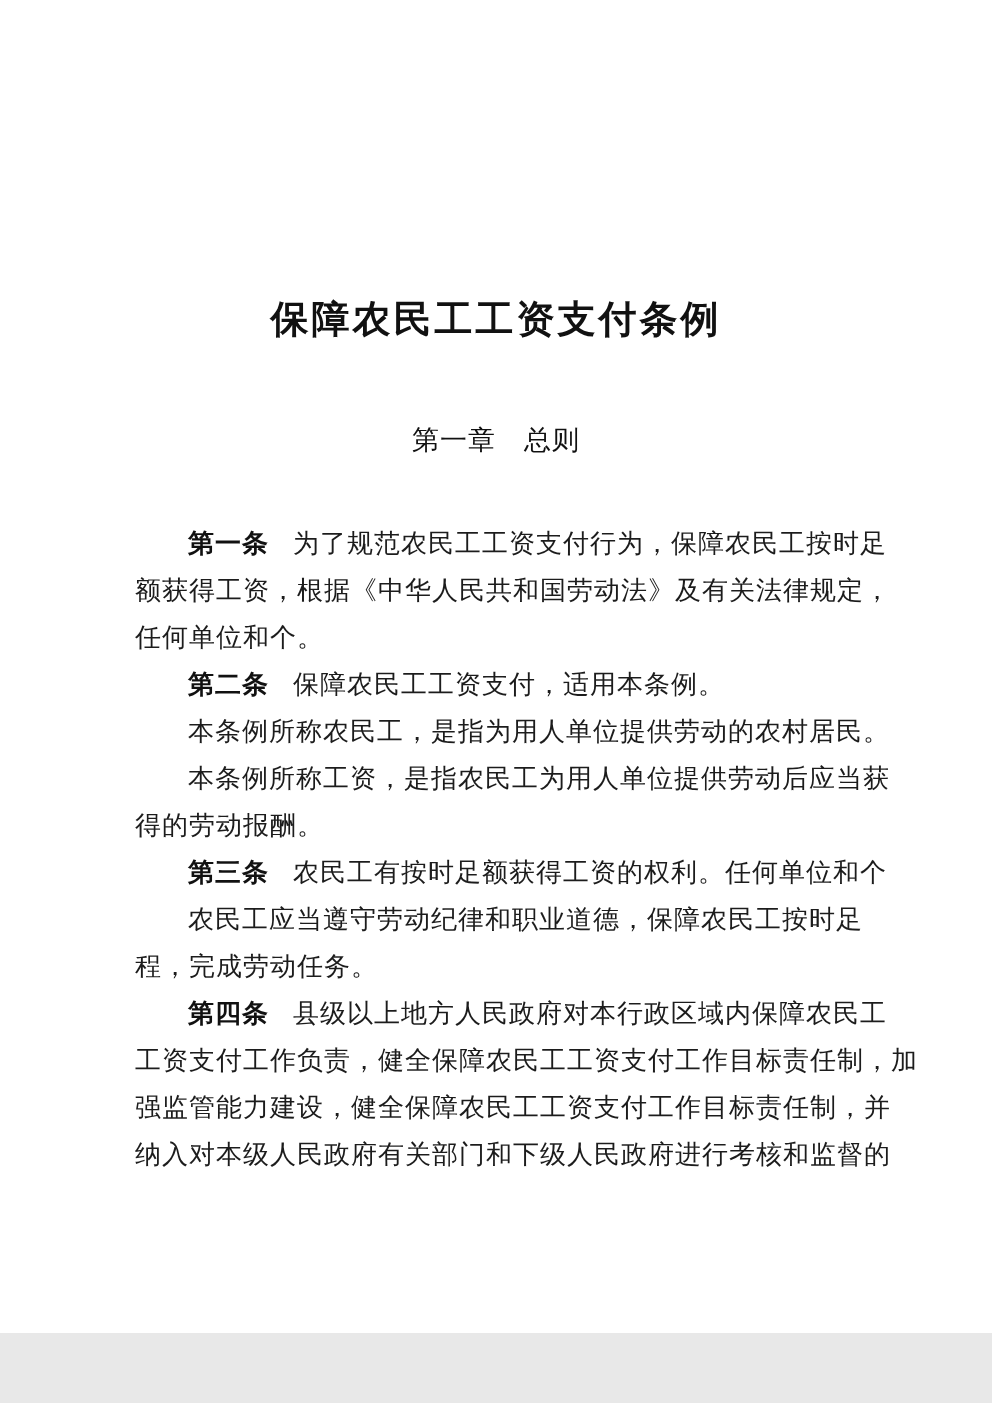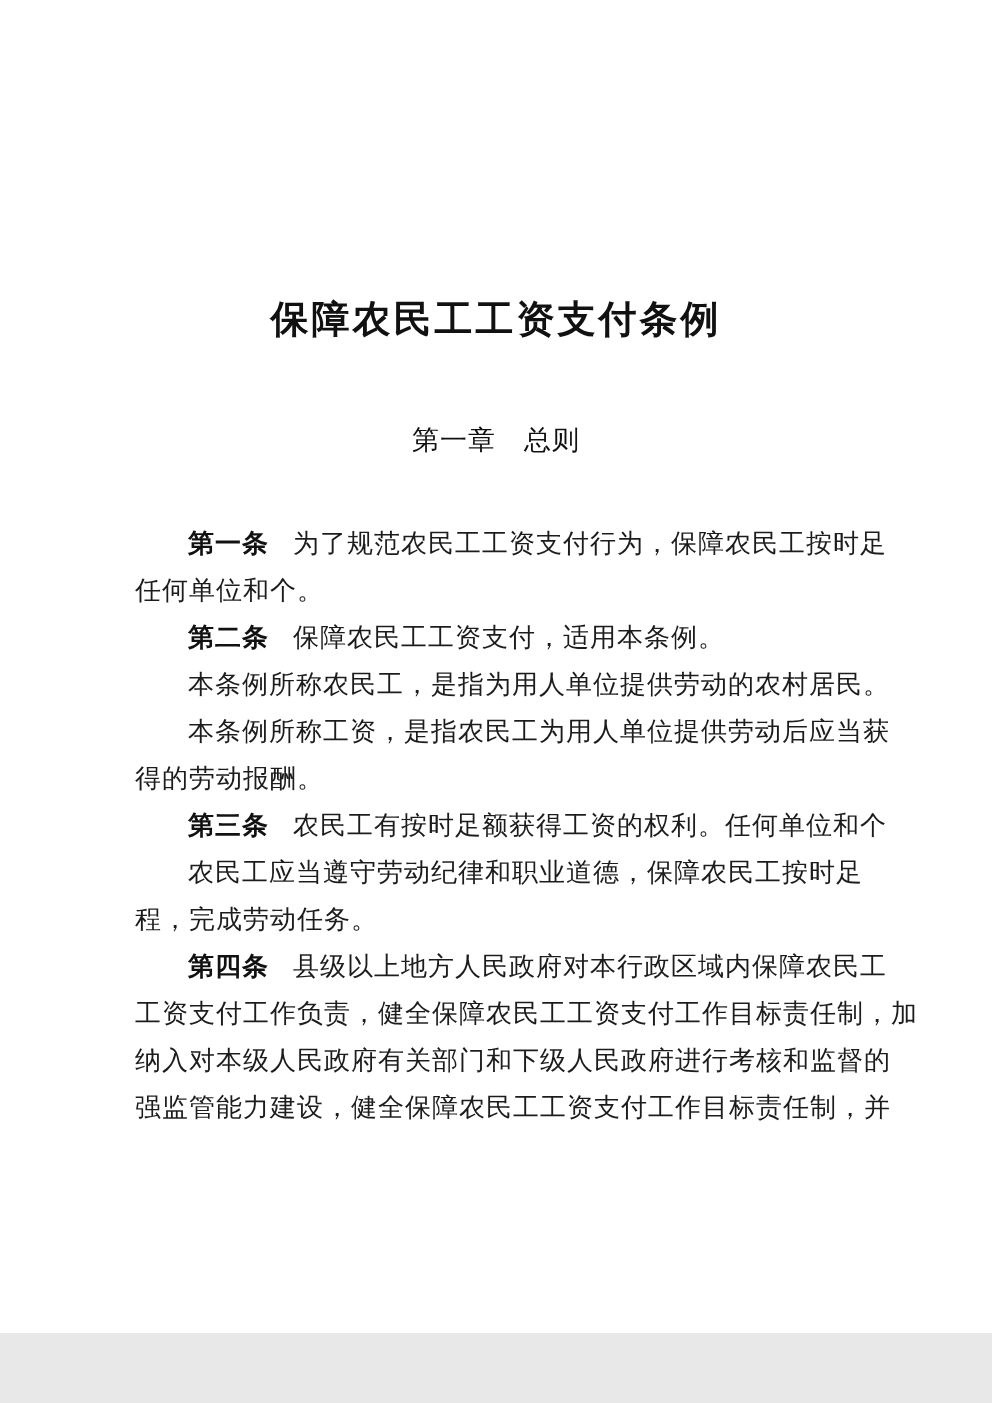--- a/index.html
+++ b/index.html
@@ -109,32 +109,33 @@
 <body>
 
 <div class="page">
 
   <h1 class="doc-title">保障农民工工资支付条例</h1>
 
   <div class="chapter-heading">第一章　总则</div>
 
   <div class="doc-body" id="doc-body">
       <div class="text-line indent"><span class="article-number">第一条</span><span>为了规范农民工工资支付行为，保障农民工按时足</span></div>
+      <div class="text-line"><span>额获得工资，根据《中华人民共和国劳动法》及有关法律规定，</span></div>
       <div class="text-line"><span>任何单位和个。</span></div>
       <div class="text-line indent"><span class="article-number">第二条</span><span>保障农民工工资支付，适用本条例。</span></div>
       <div class="text-line indent"><span>本条例所称农民工，是指为用人单位提供劳动的农村居民。</span></div>
       <div class="text-line indent"><span>本条例所称工资，是指农民工为用人单位提供劳动后应当获</span></div>
       <div class="text-line"><span>得的劳动报酬。</span></div>
       <div class="text-line indent"><span class="article-number">第三条</span><span>农民工有按时足额获得工资的权利。任何单位和个</span></div>
       <div class="text-line indent"><span>农民工应当遵守劳动纪律和职业道德，保障农民工按时足</span></div>
       <div class="text-line"><span>程，完成劳动任务。</span></div>
       <div class="text-line indent"><span class="article-number">第四条</span><span>县级以上地方人民政府对本行政区域内保障农民工</span></div>
       <div class="text-line"><span>工资支付工作负责，健全保障农民工工资支付工作目标责任制，加</span></div>
+      <div class="text-line"><span>强监管能力建设，健全保障农民工工资支付工作目标责任制，并</span></div>
       <div class="text-line"><span>纳入对本级人民政府有关部门和下级人民政府进行考核和监督的</span></div>
-      <div class="text-line"><span>强监管能力建设，健全保障农民工工资支付工作目标责任制，并</span></div>
     </div>
 
   <div class="page-number">— 1 —</div>
 
   <div class="watermark">
     <svg class="wm-star" viewBox="0 0 118 70" aria-hidden="true">
       <polygon points="50,10 56.8,28.7 76.6,29.3 60.9,41.6 66.5,60.7 50,49.5 33.5,60.7 39.1,41.6 23.4,29.3 43.2,28.7" fill="#adadad"></polygon>
       <path d="M14 60 C 40 57, 68 44, 94 16" stroke="#ffffff" stroke-width="9" fill="none"></path>
       <path d="M12 62 C 40 58, 70 44, 92 17" stroke="#9a9a9a" stroke-width="4.5" fill="none" stroke-linecap="round"></path>
       <circle cx="88" cy="27" r="4.5" fill="#c2c2c2" stroke="#8f8f8f" stroke-width="1"></circle>

